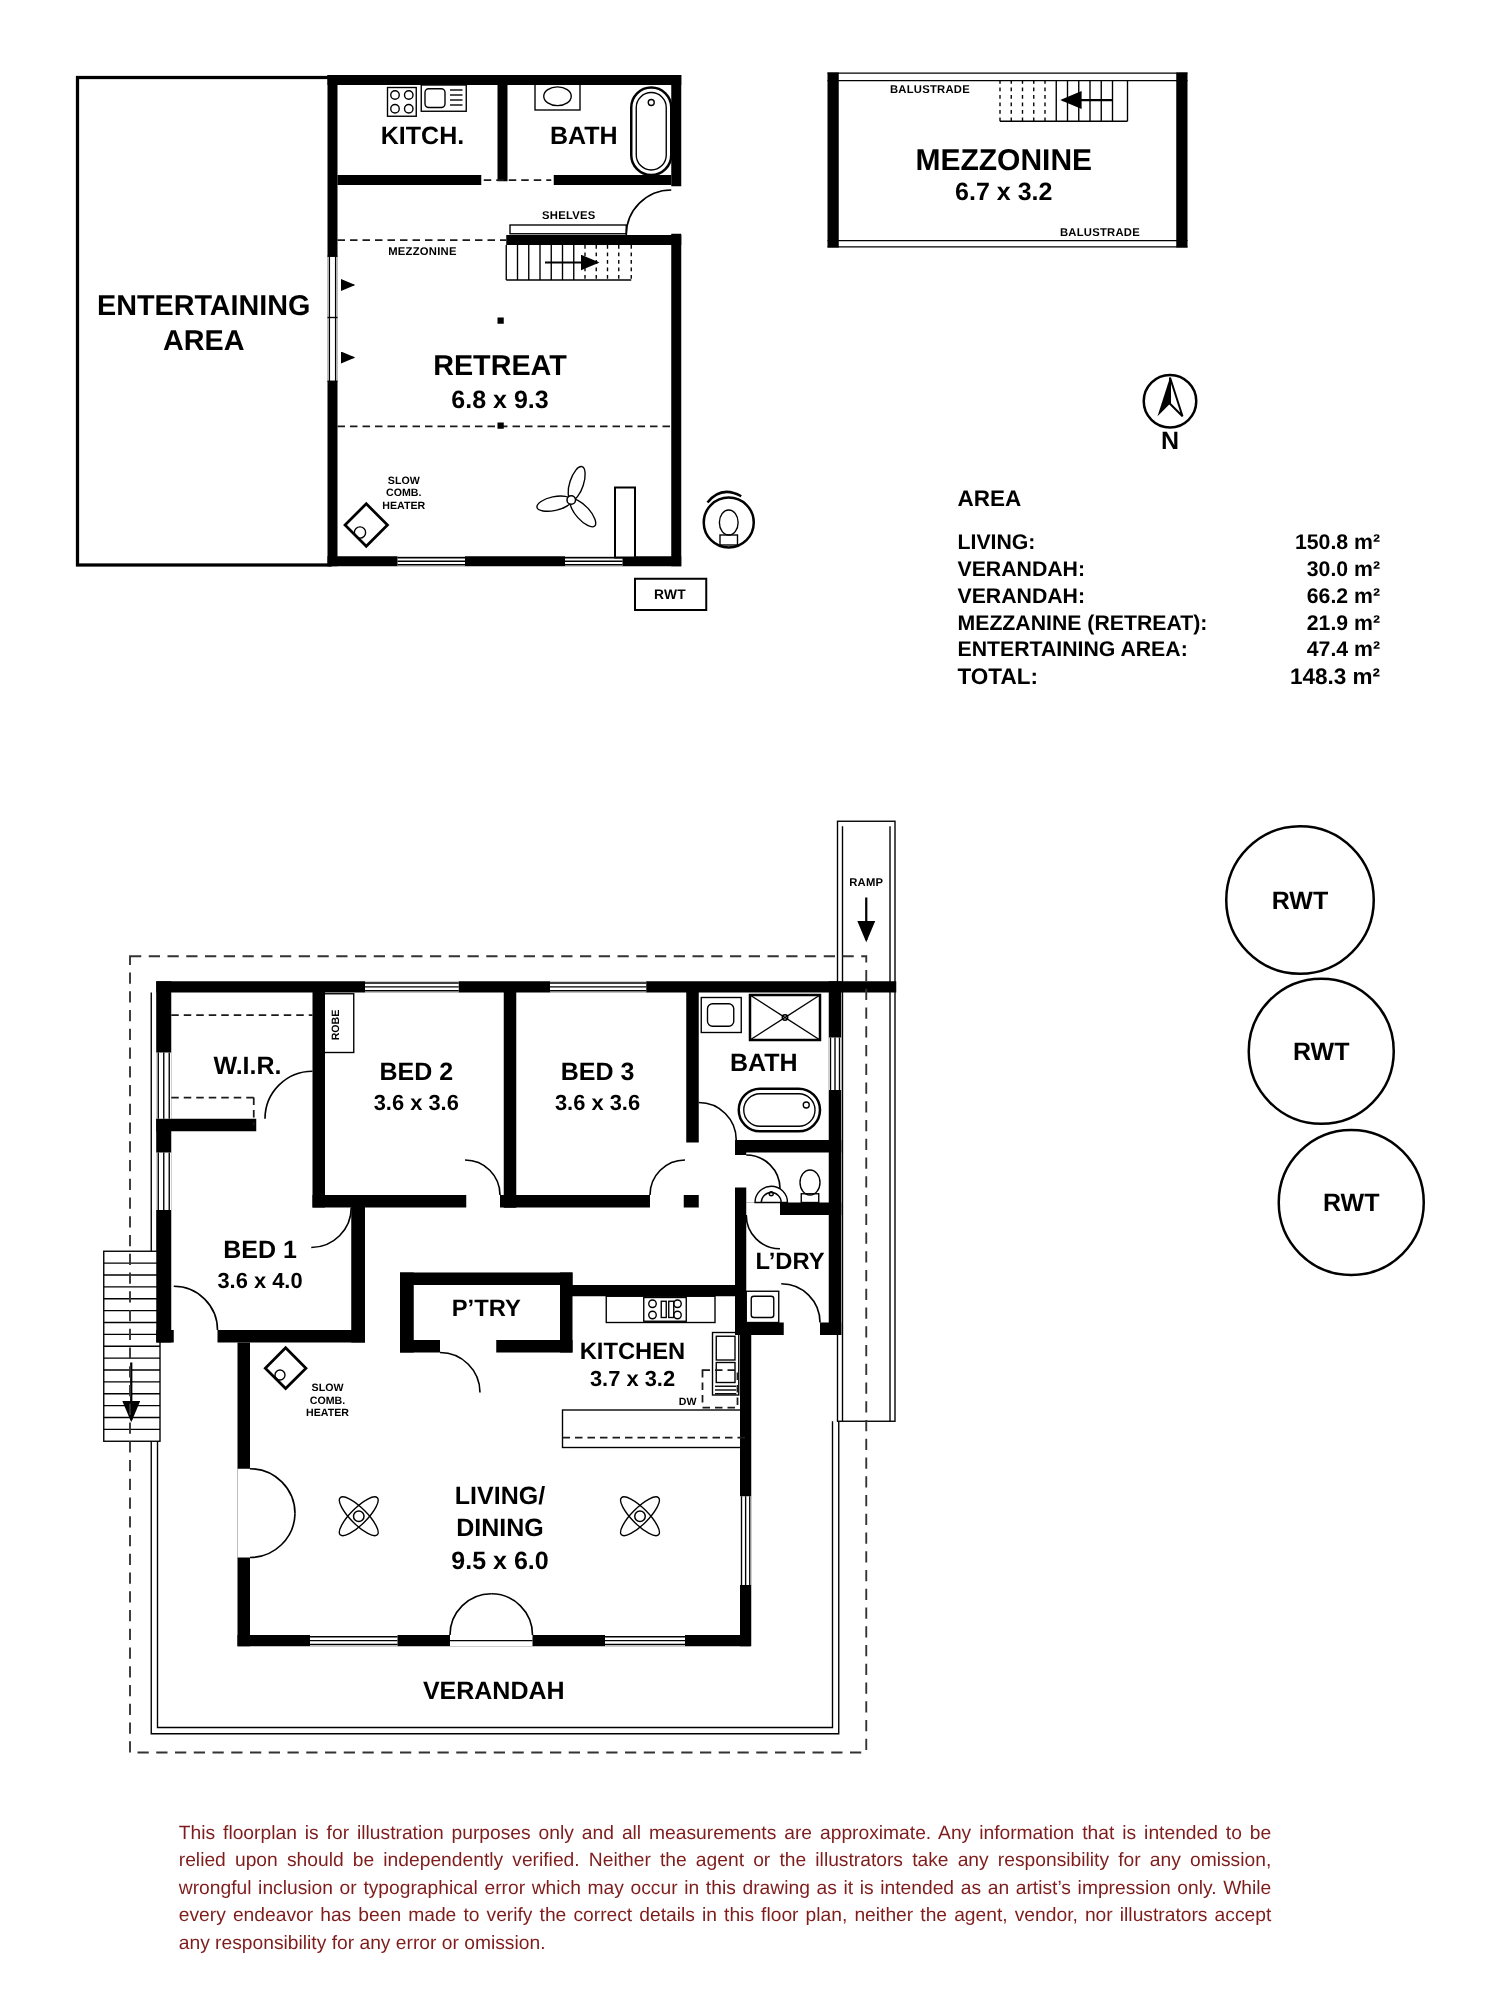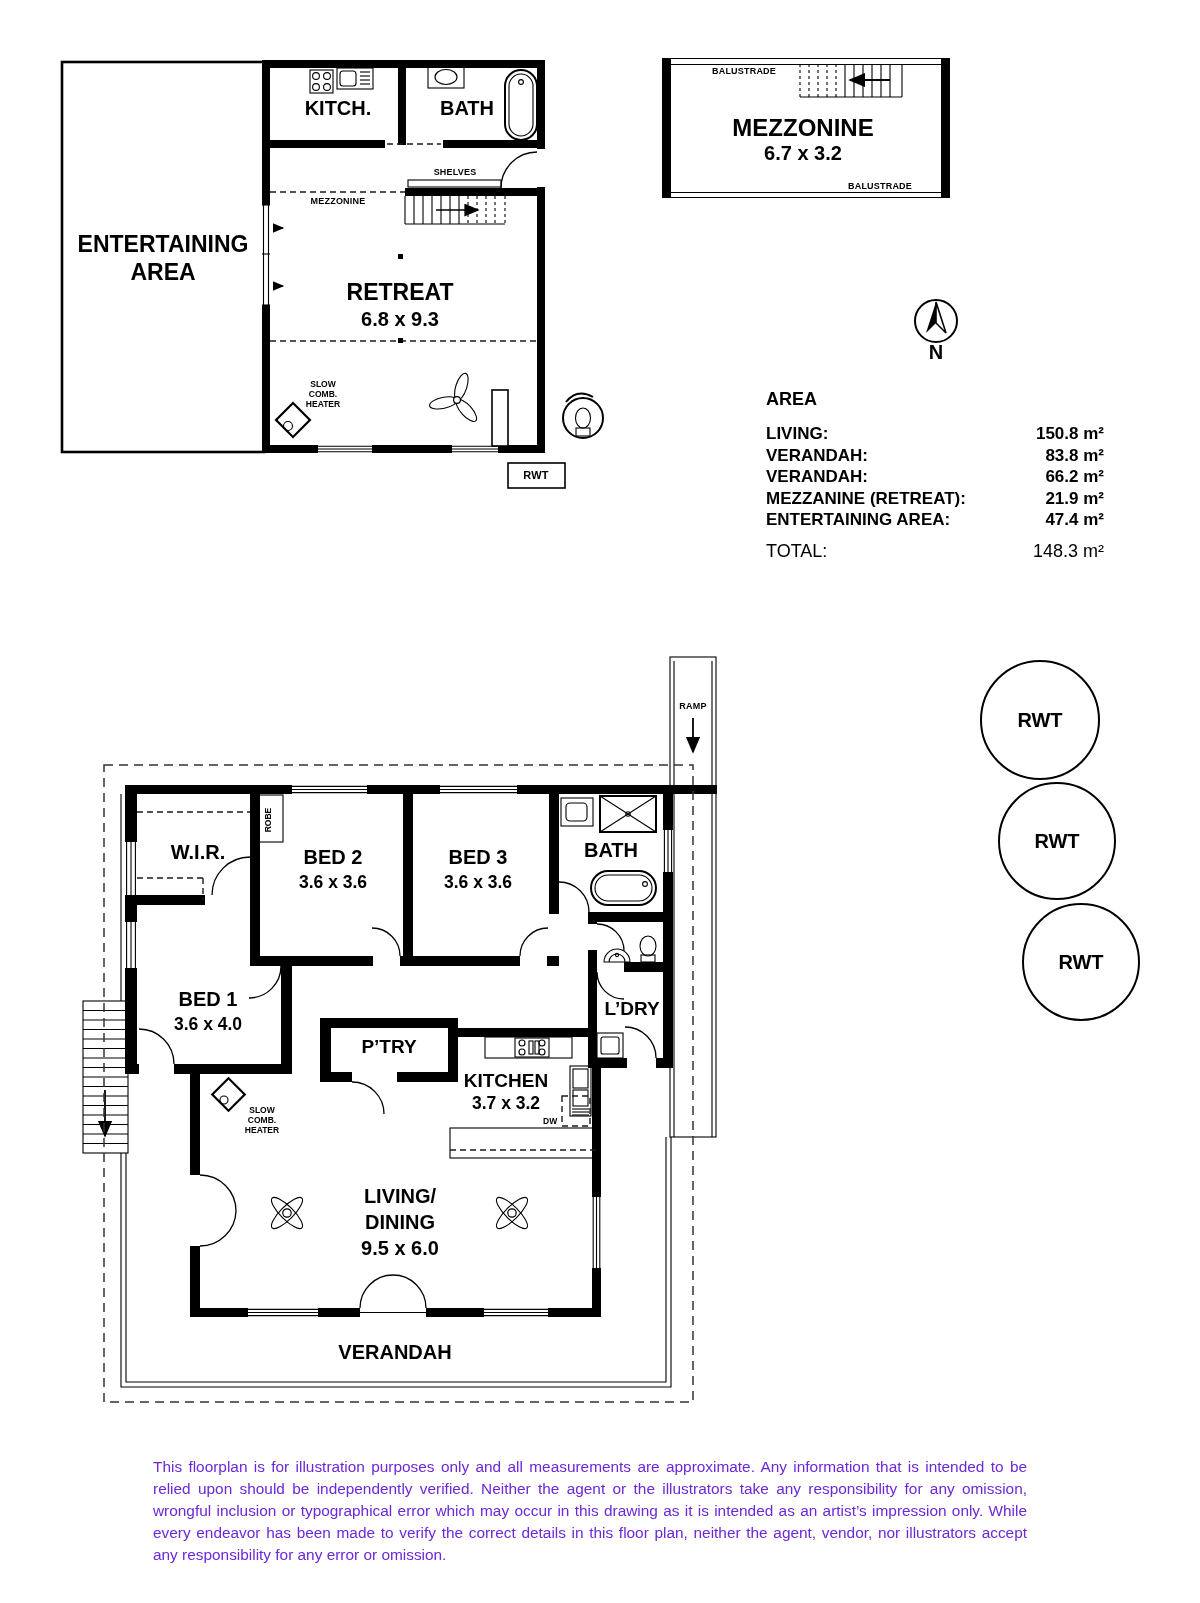--- a/index.html
+++ b/index.html
@@ -20,23 +20,23 @@
   .lab2{font-size:19px;font-weight:bold;}
   .dim {font-size:17.5px;font-weight:bold;}
   .tiny{font-size:9px;font-weight:bold;letter-spacing:.2px;}
   .mini{font-size:8.5px;font-weight:bold;}
   .mid {text-anchor:middle;}
   .huge{font-size:24px;font-weight:bold;}
   
   #area-table{position:absolute;left:766px;top:389px;width:338px;color:#000;}
   #area-table .title{font-size:18px;font-weight:bold;margin-bottom:13px;}
   #area-table .row{display:flex;justify-content:space-between;font-size:17px;font-weight:bold;line-height:21.6px;gap:16px;}
-  #area-table .total{display:flex;justify-content:space-between;font-size:18px;font-weight:normal;margin-top:10px;}
-  #disclaimer{position:absolute;left:153px;top:1456px;width:874px;font-size:15.4px;line-height:1.42;
-              color:#6d28d9;text-align:justify;}
+  #area-table .total{display:flex;justify-content:space-between;font-size:18px;font-weight:bold;}
+  #disclaimer{position:absolute;left:143px;top:1456px;width:874px;font-size:15.4px;line-height:1.42;
+              color:#7f1d1d;text-align:justify;}
 </style>
 </head>
 <body>
 
 <div id="canvas">
 <svg width="1200" height="1603" viewBox="0 0 1200 1603">
   <defs>
     <marker id="ah" markerWidth="11" markerHeight="9" refX="8.5" refY="4" orient="auto">
       <path d="M0,0 L9.5,4 L0,8 Z" fill="#000"></path>
     </marker>
@@ -431,21 +431,21 @@
 </svg>
 
 <div id="area-table">
   <div class="title">AREA</div>
   <div class="row">
     <span>LIVING:</span>
     <span>150.8 m²</span>
   </div>
   <div class="row">
     <span>VERANDAH:</span>
-    <span>83.8 m²</span>
+    <span>30.0 m²</span>
   </div>
   <div class="row">
     <span>VERANDAH:</span>
     <span>66.2 m²</span>
   </div>
   <div class="row">
     <span>MEZZANINE (RETREAT):</span>
     <span>21.9 m²</span>
   </div>
   <div class="row">

